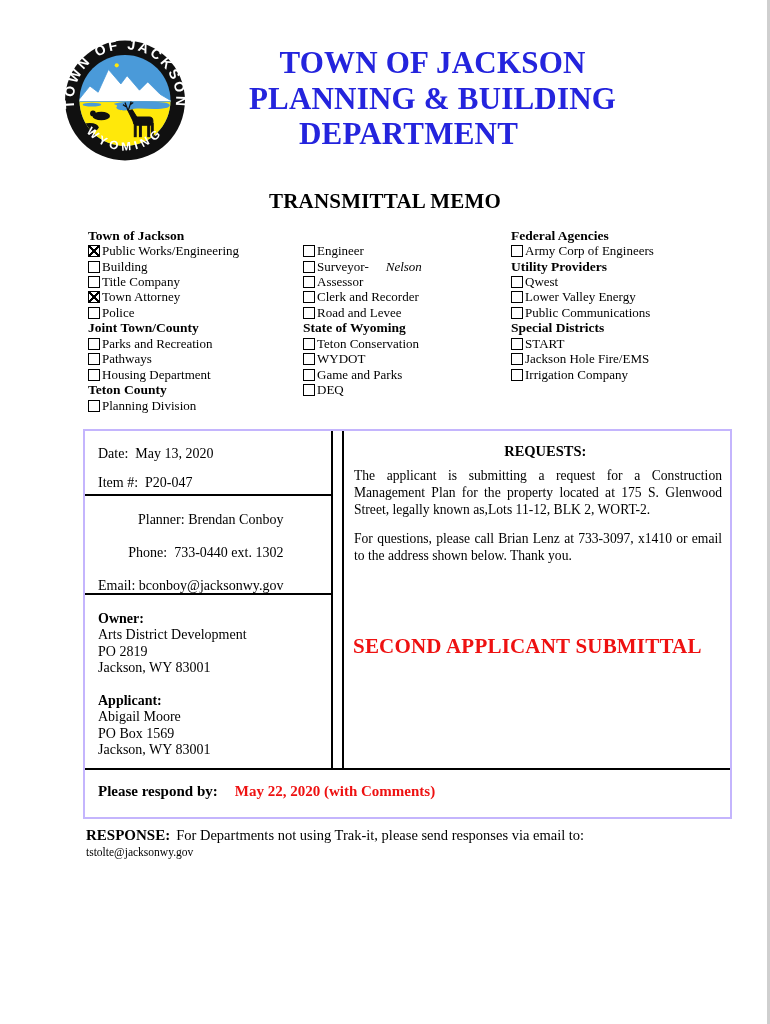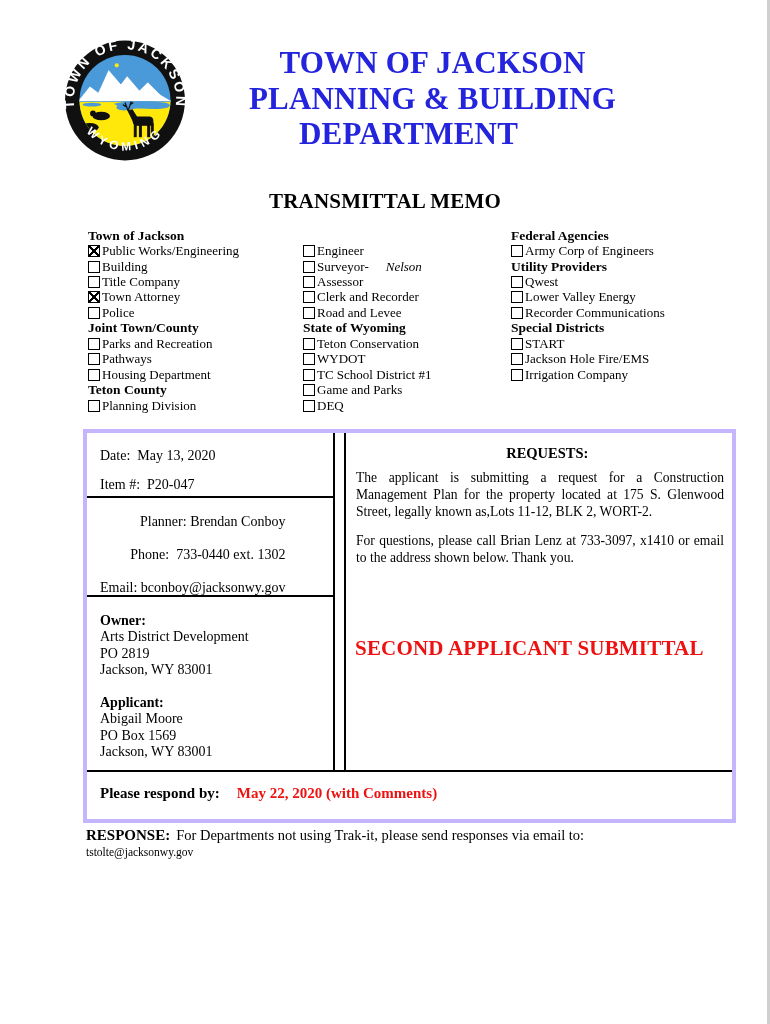--- a/index.html
+++ b/index.html
@@ -33,21 +33,21 @@
     width:10px;height:10px;border:1.3px solid #000;margin-right:2px;flex:none;background:#fff;
   }
   .checkbox.checked{
     background-image:
       linear-gradient(45deg, transparent 43%, #000 43%, #000 57%, transparent 57%),
       linear-gradient(135deg, transparent 43%, #000 43%, #000 57%, transparent 57%);
   }
   .cb-italic{font-style:italic;margin-left:17px;}
 
   
-  .table{position:absolute;left:83px;top:429px;width:645px;height:386px;border:4px solid #c4b5fd;}
+  .table{position:absolute;left:83px;top:429px;width:645px;height:386px;border:2px solid #c4b5fd;}
   .vline{position:absolute;top:0;width:1.5px;height:337px;background:#000;}
   .v1{left:246px;}
   .v2{left:257px;}
   .hline{position:absolute;background:#000;}
   .h1{left:0;top:63px;width:246px;height:1.5px;}
   .h2{left:0;top:162px;width:246px;height:1.5px;}
   .h3{left:0;top:337px;width:100%;height:2px;}
 
   .cell-date{position:absolute;left:13px;top:8px;font-size:14px;}
   .cell-date div{line-height:29px;white-space:pre-wrap;}
@@ -197,24 +197,20 @@
       <div class="cb-row">
         <span class="checkbox"></span>
         <span class="cb-label">Teton Conservation</span>
       </div>
       <div class="cb-row">
         <span class="checkbox"></span>
         <span class="cb-label">WYDOT</span>
       </div>
       <div class="cb-row">
         <span class="checkbox"></span>
-        <span class="cb-label">TC School District #1</span>
-      </div>
-      <div class="cb-row">
-        <span class="checkbox"></span>
         <span class="cb-label">Game and Parks</span>
       </div>
       <div class="cb-row">
         <span class="checkbox"></span>
         <span class="cb-label">DEQ</span>
       </div>
     </div>
   <div class="col col3">
       <div class="group-header">Federal Agencies</div>
       <div class="cb-row">
@@ -225,21 +221,21 @@
       <div class="cb-row">
         <span class="checkbox"></span>
         <span class="cb-label">Qwest</span>
       </div>
       <div class="cb-row">
         <span class="checkbox"></span>
         <span class="cb-label">Lower Valley Energy</span>
       </div>
       <div class="cb-row">
         <span class="checkbox"></span>
-        <span class="cb-label">Recorder Communications</span>
+        <span class="cb-label">Public Communications</span>
       </div>
       <div class="group-header">Special Districts</div>
       <div class="cb-row">
         <span class="checkbox"></span>
         <span class="cb-label">START</span>
       </div>
       <div class="cb-row">
         <span class="checkbox"></span>
         <span class="cb-label">Jackson Hole Fire/EMS</span>
       </div>

